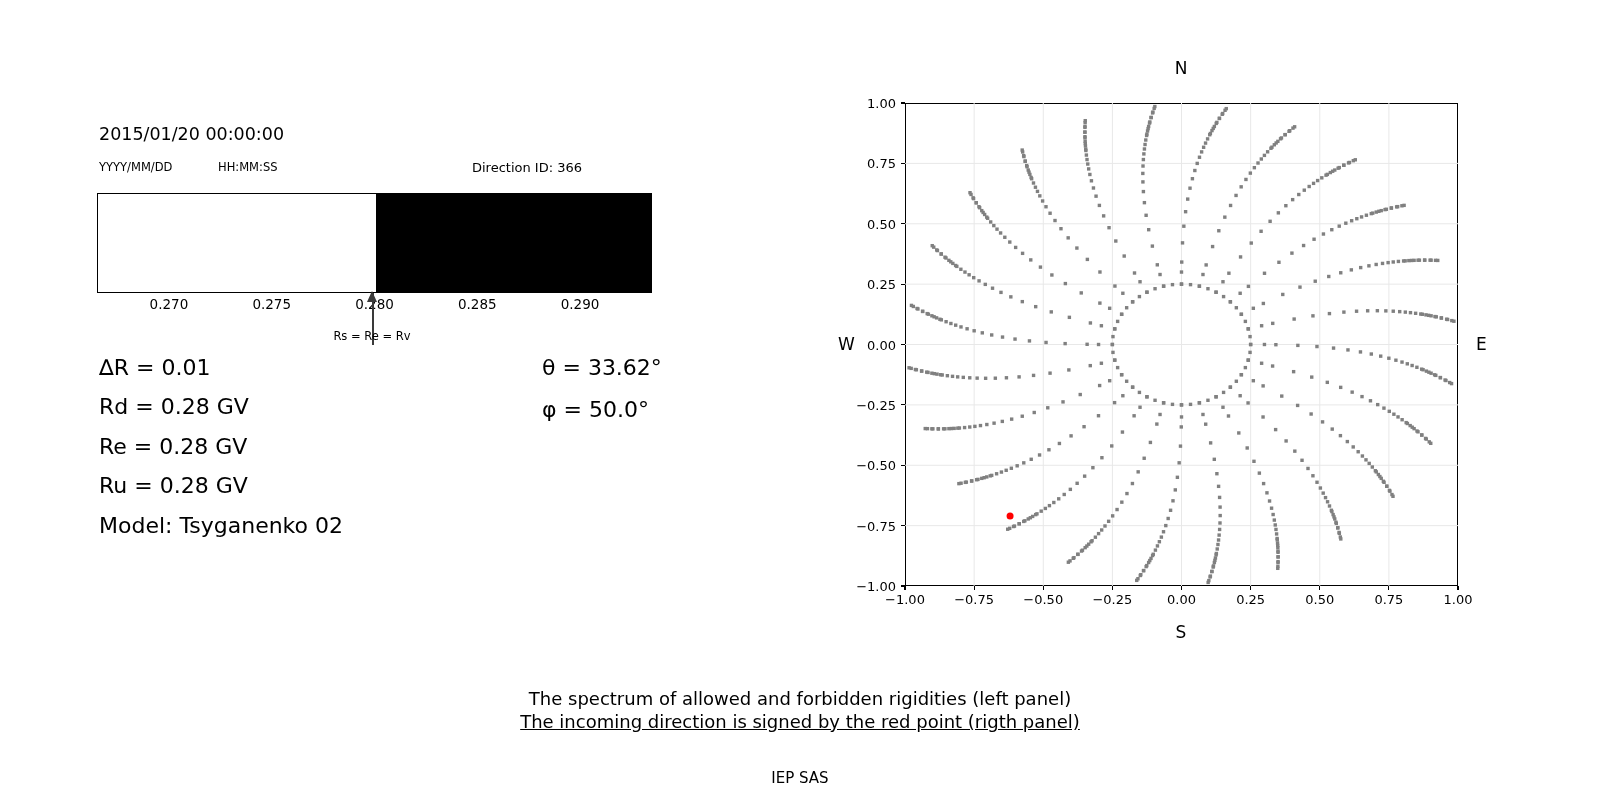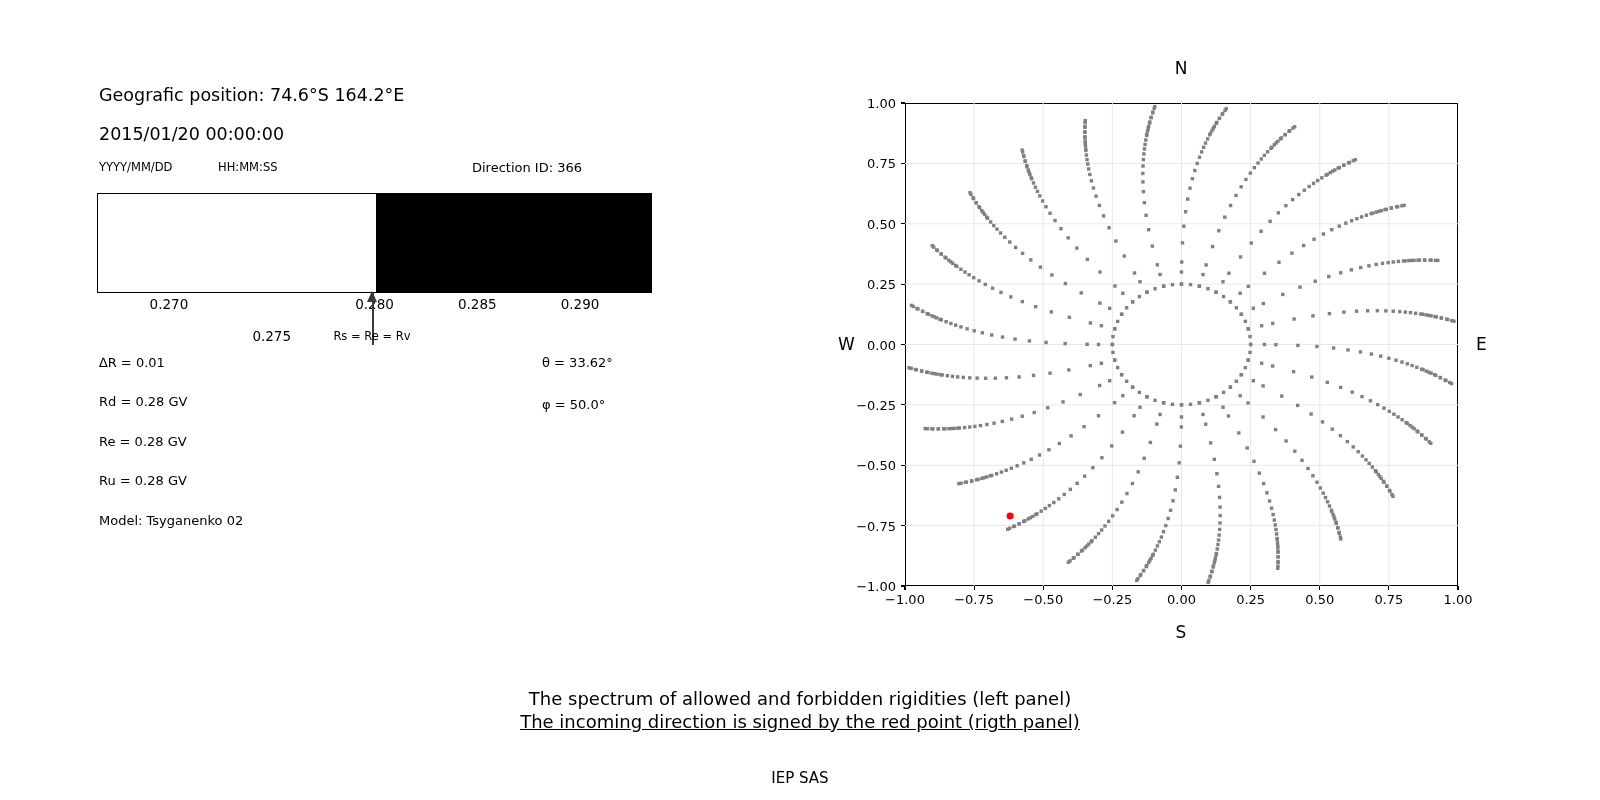--- a/index.html
+++ b/index.html
@@ -67,21 +67,21 @@
   }
   #rs-arrow-label {
     left: 372px; top: 329px;
     font-size: 11.5px;
     transform: translateX(-50%);
     white-space: nowrap;
   }
 
   
   .param {
-    font-size: 13px;
+    font-size: 22px;
     white-space: nowrap;
   }
   .param-left  { left: 99px; }
   .param-right { left: 542px; }
 
   
   #right-panel { left: 800px; top: 0; width: 800px; height: 800px; }
   #plot-frame {
     left: 105px; top: 103px;
     width: 553px; height: 483px;
@@ -134,39 +134,38 @@
   }
   #caption-line-1 { top: 688px; }
   #caption-line-2 { top: 711px; text-decoration: underline; }
   #footer-credit  { top: 769px; font-size: 15px; }
 </style>
 </head>
 <body>
 
 <div class="abs" id="left-panel">
 
-  <div class="abs info-line" id="geo-position">Geografic position: 74.6°S 164.2°E</div>
 
   <div class="abs info-line" id="datetime">2015/01/20 00:00:00</div>
 
   <div class="abs" id="fmt-date">YYYY/MM/DD</div>
 
   <div class="abs" id="fmt-time">HH:MM:SS</div>
 
   <div class="abs" id="direction-id">Direction ID: 366</div>
 
   <div class="abs" id="spectrum-wrap">
     <div id="spectrum-bar">
       <div id="spectrum-forbidden" style="left: 277.5px; width: 277.5px;"></div>
     </div>
   </div>
 
   <div class="abs" id="spectrum-axis">
       <div class="tick-label" style="left: 71.9444px; top: 0px;">0.270</div>
-      <div class="tick-label" style="left: 174.722px; top: 0px; margin-top: 32px;">0.275</div>
+      <div class="tick-label" style="left: 174.722px; top: 0px;">0.275</div>
       <div class="tick-label" style="left: 277.5px; top: 0px;">0.280</div>
       <div class="tick-label" style="left: 380.278px; top: 0px;">0.285</div>
       <div class="tick-label" style="left: 483.056px; top: 0px;">0.290</div>
     </div>
 
   <div class="abs" id="rs-arrow"></div>
   <div class="abs" id="rs-arrow-head"></div>
   <div class="abs" id="rs-arrow-label">Rs = Re = Rv</div>
 
   <div class="abs" id="params-left"></div>

